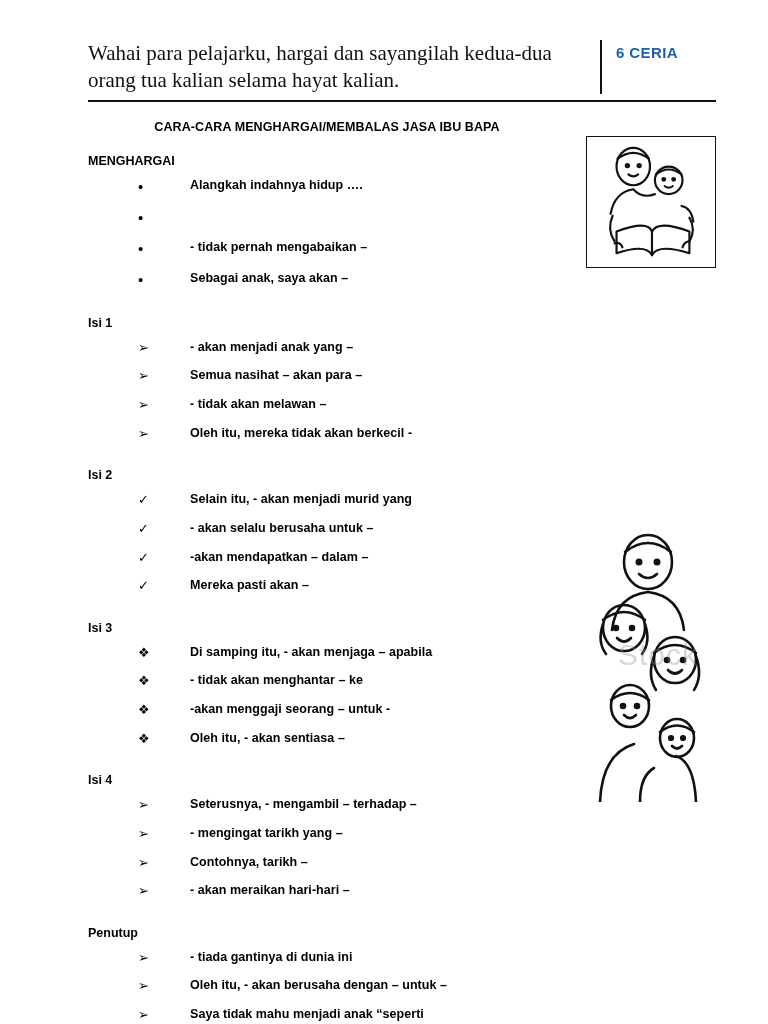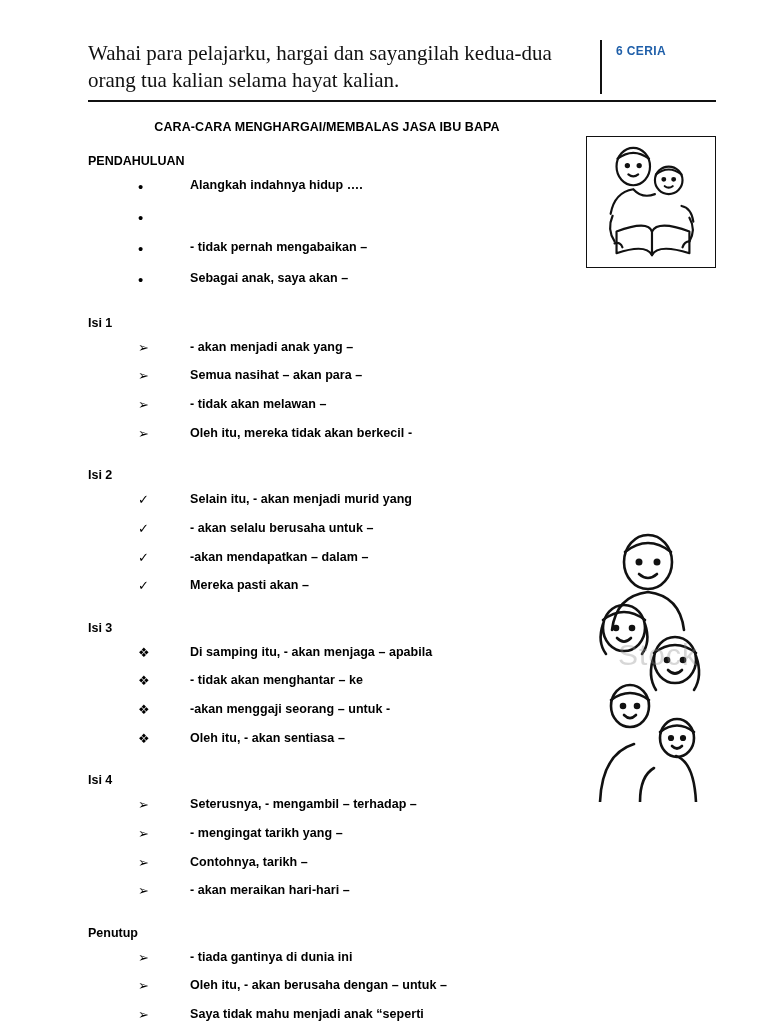--- a/index.html
+++ b/index.html
@@ -40,21 +40,21 @@
     padding-right: 14px;
     box-sizing: border-box;
   }
   .header-divider {
     width: 2px;
     align-self: stretch;
     background: #111;
     margin-right: 14px;
   }
   .header-badge {
-    font-size: 12px;
+    font-size: 15px;
     font-weight: bold;
     color: #1f5fa9;
     letter-spacing: 0.4px;
     padding-top: 4px;
   }
 
   
   .doc-title {
     text-align: center;
     font-size: 12.5px;
@@ -135,21 +135,21 @@
 
   <div class="header">
     <div class="header-title">Wahai para pelajarku, hargai dan sayangilah kedua-dua orang tua kalian selama hayat kalian.</div>
     <div class="header-divider"></div>
     <div class="header-badge">6 CERIA</div>
   </div>
 
   <div class="doc-title">CARA-CARA MENGHARGAI/MEMBALAS JASA IBU BAPA</div>
 
   <div id="sections">
-      <div class="section-head">PENDAHULUAN</div>
+      <div class="section-head">MENGHARGAI</div>
       <ul class="blk">
         <li>
           <span class="mk bullet">•</span>
           <span class="txt">Alangkah indahnya hidup ….</span>
         </li>
         <li>
           <span class="mk bullet">•</span>
         </li>
         <li>
           <span class="mk bullet">•</span>

